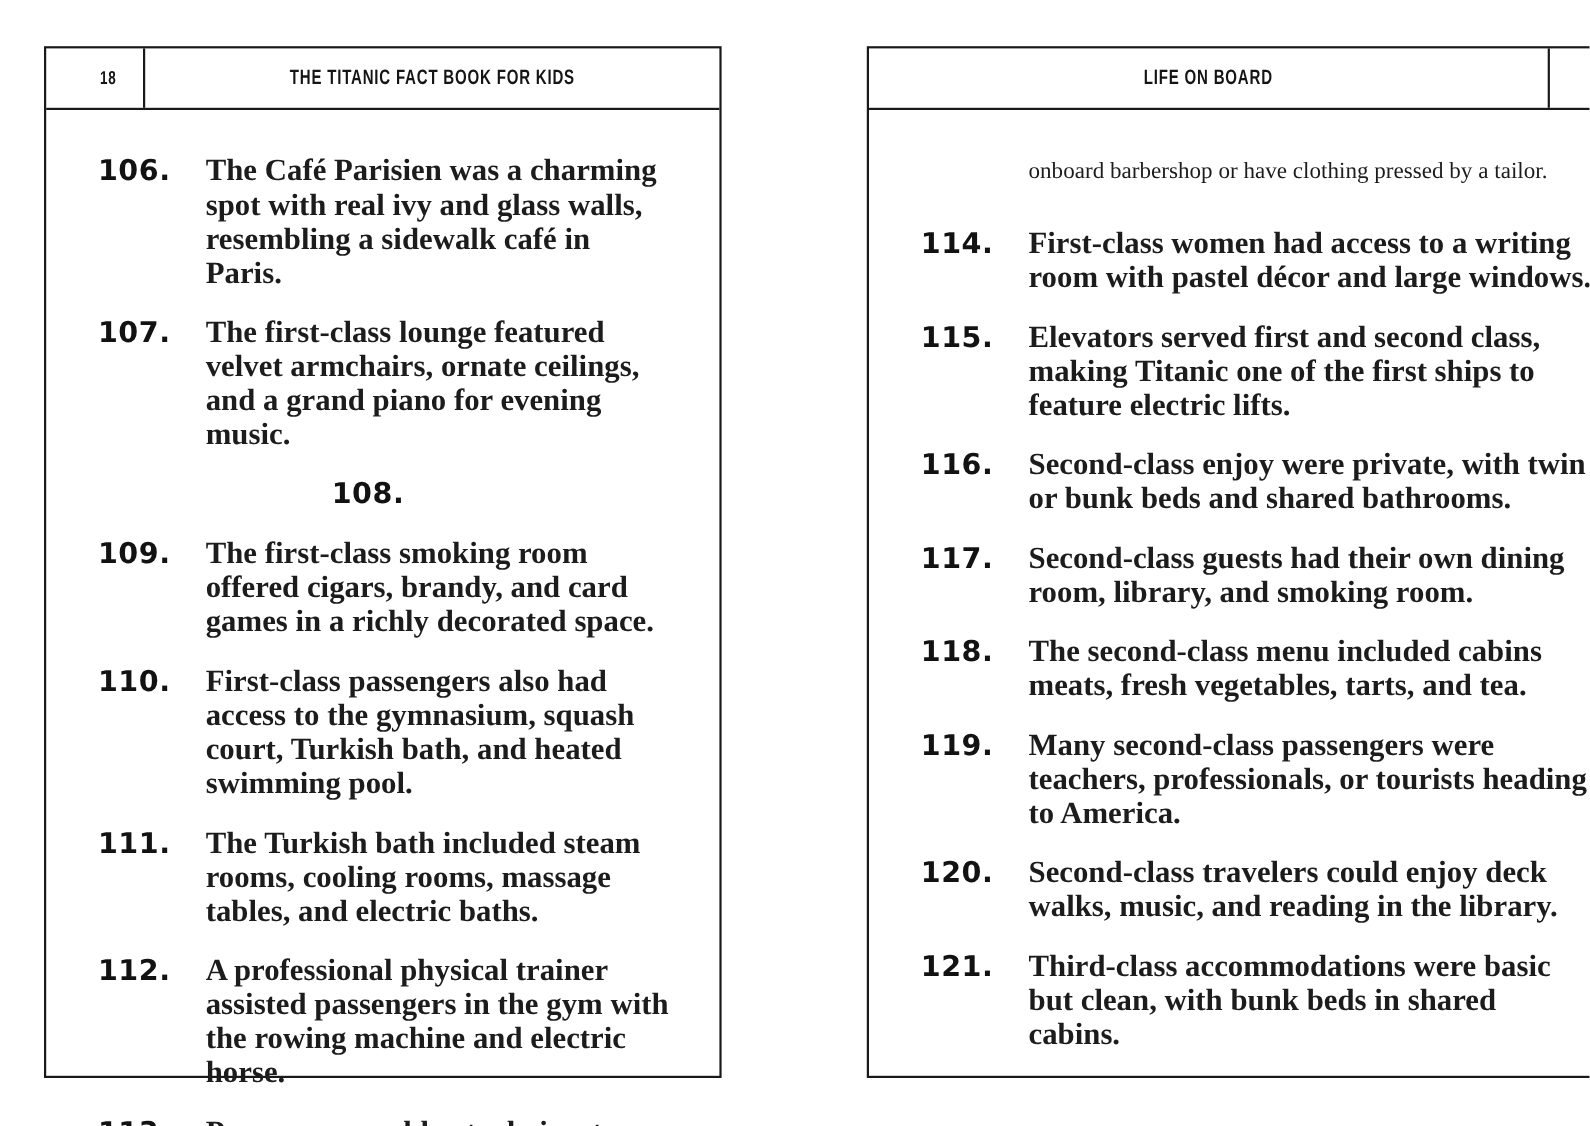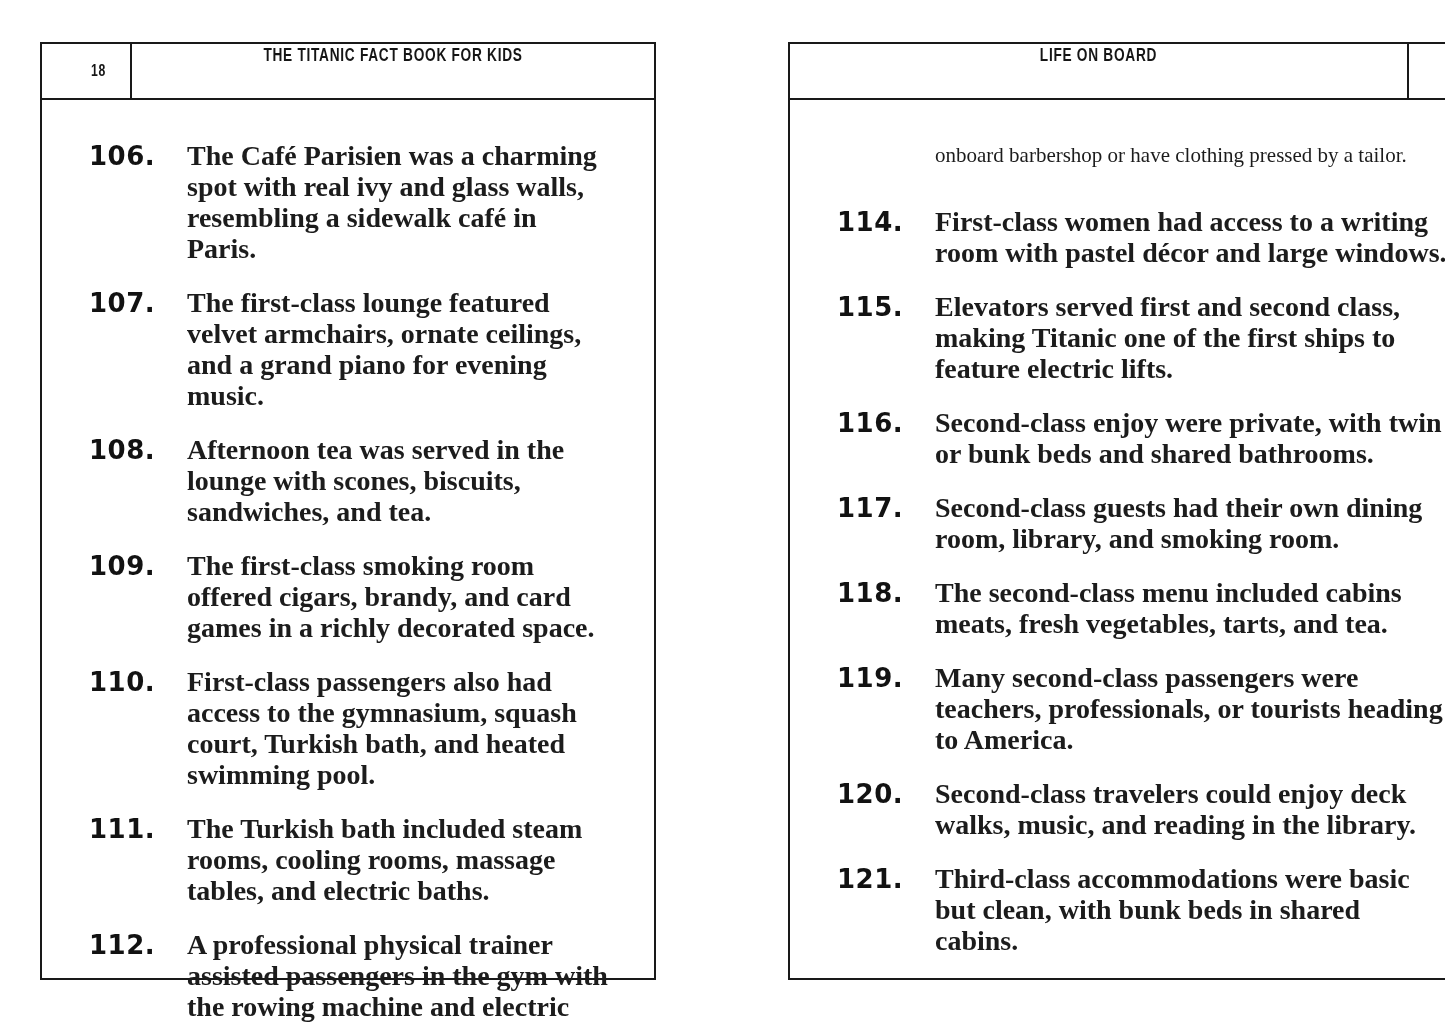--- a/index.html
+++ b/index.html
@@ -17,21 +17,21 @@
   .page-left  { left: 40px;  width: 616px; }
   .page-right { left: 788px; width: 706px; }
 
   .page-header {
     display: flex; height: 56px;
     border-bottom: 2px solid #191919;
   }
   .pagenum-cell { flex: none; display: flex; align-items: center; justify-content: center; padding-left: 24px; }
   .page-left  .pagenum-cell { width: 90px; border-right: 2px solid #191919; }
   .page-right .pagenum-cell { width: 85px; border-left: 2px solid #191919; }
-  .title-cell { flex: 1; display: flex; justify-content: center; overflow: hidden; }
+  .title-cell { flex: 1; display: flex; align-items: center; justify-content: center; overflow: hidden; }
 
   .condensed {
     font-family: "Liberation Sans", sans-serif;
     font-weight: 700; color: #151515;
     letter-spacing: 1px; white-space: nowrap;
     transform: scaleX(0.72);
   }
   .pagenum-text  { font-size: 17px; }
   .running-title { font-size: 19px; }
 
@@ -71,21 +71,20 @@
         <div class="fact">
     <div class="fact-number">106.</div>
     <div class="fact-text">The Café Parisien was a charming spot with real ivy and glass walls, resembling a sidewalk café in Paris.</div>
   </div>
         <div class="fact">
     <div class="fact-number">107.</div>
     <div class="fact-text">The first-class lounge featured velvet armchairs, ornate ceilings, and a grand piano for evening music.</div>
   </div>
         <div class="fact">
     <div class="fact-number">108.</div>
-    <div class="fact-text">Afternoon tea was served in the lounge with scones, biscuits, sandwiches, and tea.</div>
   </div>
         <div class="fact">
     <div class="fact-number">109.</div>
     <div class="fact-text">The first-class smoking room offered cigars, brandy, and card games in a richly decorated space.</div>
   </div>
         <div class="fact">
     <div class="fact-number">110.</div>
     <div class="fact-text">First-class passengers also had access to the gymnasium, squash court, Turkish bath, and heated swimming pool.</div>
   </div>
         <div class="fact">

